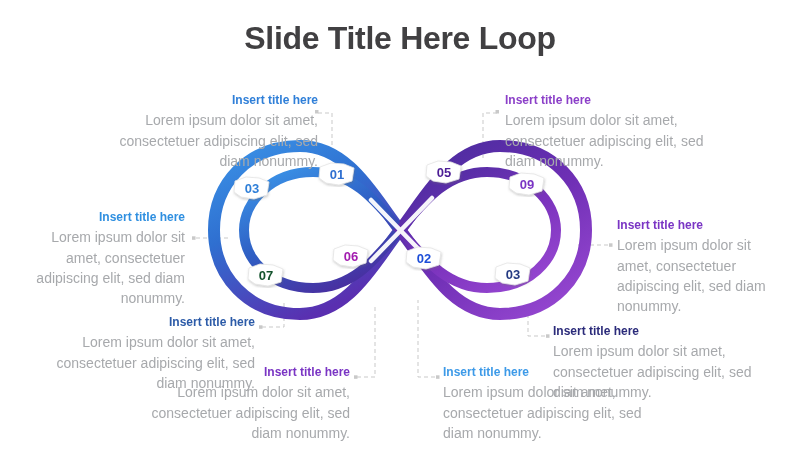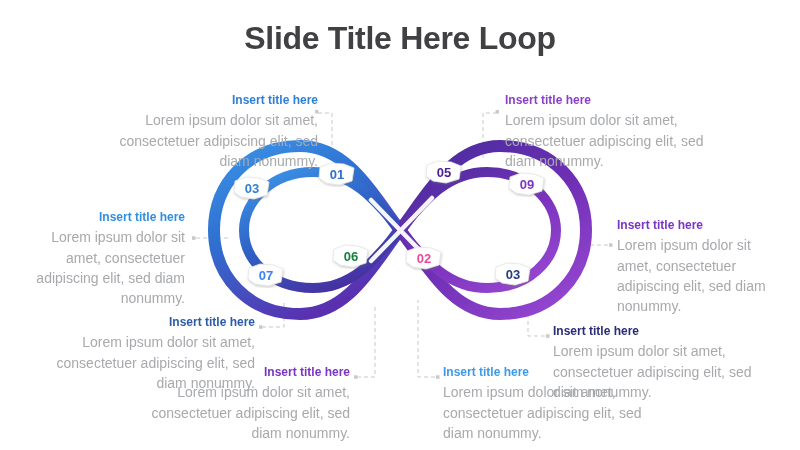--- a/index.html
+++ b/index.html
@@ -199,21 +199,21 @@
       </div>
       <div class="num-tag" style="left: 404px; top: 245px;">
         <svg class="tag-shape" viewBox="0 0 40 26">
           <defs>
             <filter id="tagShadow" x="-40%" y="-40%" width="190%" height="190%">
               <feDropShadow dx="0.6" dy="1.4" stdDeviation="1.2" flood-color="#6d6d6d" flood-opacity="0.35"></feDropShadow>
             </filter>
           </defs>
           <path d="M3 6 L14 2 L27 3 L37 7 L35 20 L22 24 L9 22 L2 17 Z" fill="#ffffff" stroke="#e4e4e4" stroke-width="0.8" filter="url(#tagShadow)"></path>
         </svg>
-        <span class="num-label" style="color: #ec4899;">02</span>
+        <span class="num-label" style="color: #1d4ed8;">02</span>
       </div>
       <div class="num-tag" style="left: 493px; top: 261px;">
         <svg class="tag-shape" viewBox="0 0 40 26">
           <defs>
             <filter id="tagShadow" x="-40%" y="-40%" width="190%" height="190%">
               <feDropShadow dx="0.6" dy="1.4" stdDeviation="1.2" flood-color="#6d6d6d" flood-opacity="0.35"></feDropShadow>
             </filter>
           </defs>
           <path d="M3 6 L14 2 L27 3 L37 7 L35 20 L22 24 L9 22 L2 17 Z" fill="#ffffff" stroke="#e4e4e4" stroke-width="0.8" filter="url(#tagShadow)"></path>
         </svg>
@@ -243,32 +243,32 @@
       </div>
       <div class="num-tag" style="left: 331px; top: 243px;">
         <svg class="tag-shape" viewBox="0 0 40 26">
           <defs>
             <filter id="tagShadow" x="-40%" y="-40%" width="190%" height="190%">
               <feDropShadow dx="0.6" dy="1.4" stdDeviation="1.2" flood-color="#6d6d6d" flood-opacity="0.35"></feDropShadow>
             </filter>
           </defs>
           <path d="M3 6 L14 2 L27 3 L37 7 L35 20 L22 24 L9 22 L2 17 Z" fill="#ffffff" stroke="#e4e4e4" stroke-width="0.8" filter="url(#tagShadow)"></path>
         </svg>
-        <span class="num-label" style="color: #15803d;">06</span>
+        <span class="num-label" style="color: #a21caf;">06</span>
       </div>
       <div class="num-tag" style="left: 246px; top: 262px;">
         <svg class="tag-shape" viewBox="0 0 40 26">
           <defs>
             <filter id="tagShadow" x="-40%" y="-40%" width="190%" height="190%">
               <feDropShadow dx="0.6" dy="1.4" stdDeviation="1.2" flood-color="#6d6d6d" flood-opacity="0.35"></feDropShadow>
             </filter>
           </defs>
           <path d="M3 6 L14 2 L27 3 L37 7 L35 20 L22 24 L9 22 L2 17 Z" fill="#ffffff" stroke="#e4e4e4" stroke-width="0.8" filter="url(#tagShadow)"></path>
         </svg>
-        <span class="num-label" style="color: #3b82f6;">07</span>
+        <span class="num-label" style="color: #14532d;">07</span>
       </div>
       <div class="num-tag" style="left: 232px; top: 175px;">
         <svg class="tag-shape" viewBox="0 0 40 26">
           <defs>
             <filter id="tagShadow" x="-40%" y="-40%" width="190%" height="190%">
               <feDropShadow dx="0.6" dy="1.4" stdDeviation="1.2" flood-color="#6d6d6d" flood-opacity="0.35"></feDropShadow>
             </filter>
           </defs>
           <path d="M3 6 L14 2 L27 3 L37 7 L35 20 L22 24 L9 22 L2 17 Z" fill="#ffffff" stroke="#e4e4e4" stroke-width="0.8" filter="url(#tagShadow)"></path>
         </svg>

